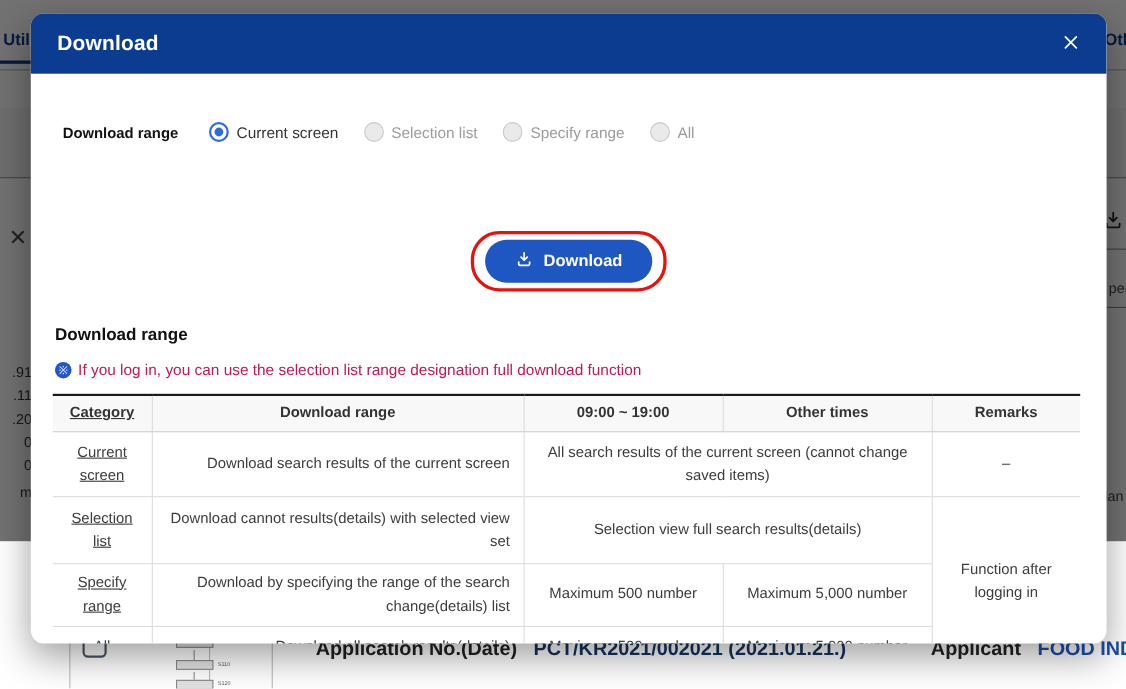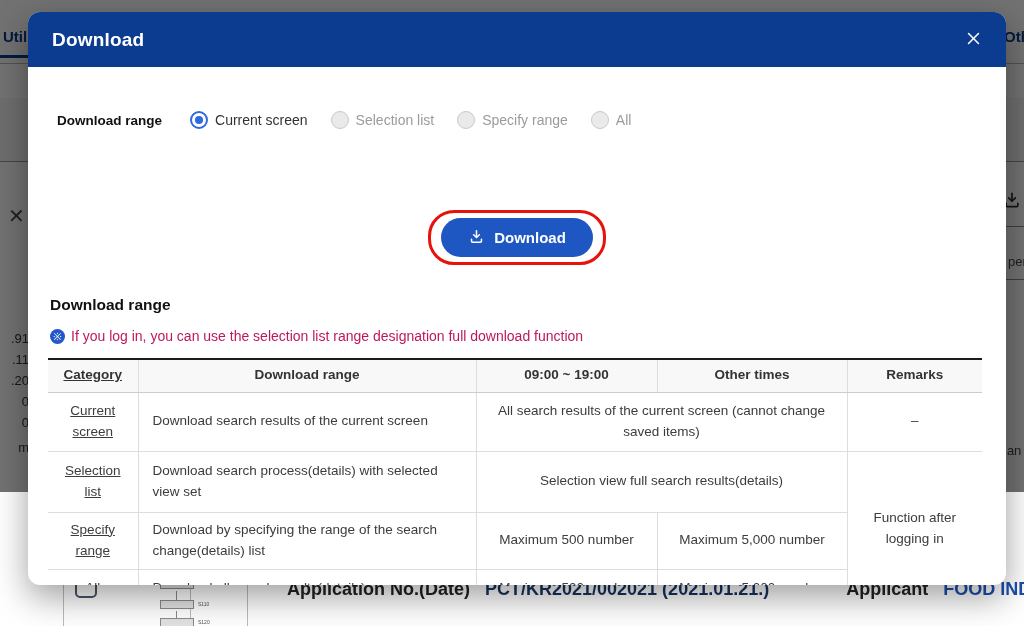--- a/index.html
+++ b/index.html
@@ -72,21 +72,21 @@
 
   
   .tbl { position:absolute; left:20px; top:291px; width:934px; border-collapse:collapse;
     font-size:13.5px; color:#3c3c3c; table-layout:fixed; }
   .tbl th, .tbl td { border:1px solid #ddd; text-align:center; vertical-align:middle;
     padding:6px 10px; line-height:1.55; }
   .tbl th { background:#f8f8f8; color:#333; font-weight:bold; border-top:2px solid #1b1b1b;
     border-bottom:1px solid #ccc; height:33px; padding:4px 6px; }
   .tbl th:first-child, .tbl td:first-child { border-left:none;text-decoration:underline; }
   .tbl th:last-child, .tbl td:last-child { border-right:none; }
-  .tbl td.range { text-align:left; padding-left:14px; padding-right:12px;margin-left:24px; }
+  .tbl td.range { text-align:right; padding-left:14px; padding-right:12px;margin-left:24px; }
   .tbl tr.r1 { height:59px; } .tbl tr.r2 { height:61px; }
   .tbl tr.r3 { height:57px; } .tbl tr.r4 { height:38px; }
 </style>
 </head>
 <body>
 
 <div class="stage">
 
   <div class="page">
     <div class="topline"></div>
@@ -220,21 +220,21 @@
         </thead>
         <tbody>
           <tr class="r1">
             <td>Current screen</td>
             <td class="range">Download search results of the current screen</td>
             <td colspan="2">All search results of the current screen (cannot change saved items)</td>
             <td>–</td>
           </tr>
           <tr class="r2">
             <td>Selection list</td>
-            <td class="range">Download search process(details) with selected view set</td>
+            <td class="range">Download cannot results(details) with selected view set</td>
             <td colspan="2">Selection view full search results(details)</td>
             <td rowspan="3">Function after logging in</td>
           </tr>
           <tr class="r3">
             <td>Specify range</td>
             <td class="range">Download by specifying the range of the search change(details) list</td>
             <td>Maximum 500 number</td>
             <td>Maximum 5,000 number</td>
           </tr>
           <tr class="r4">

